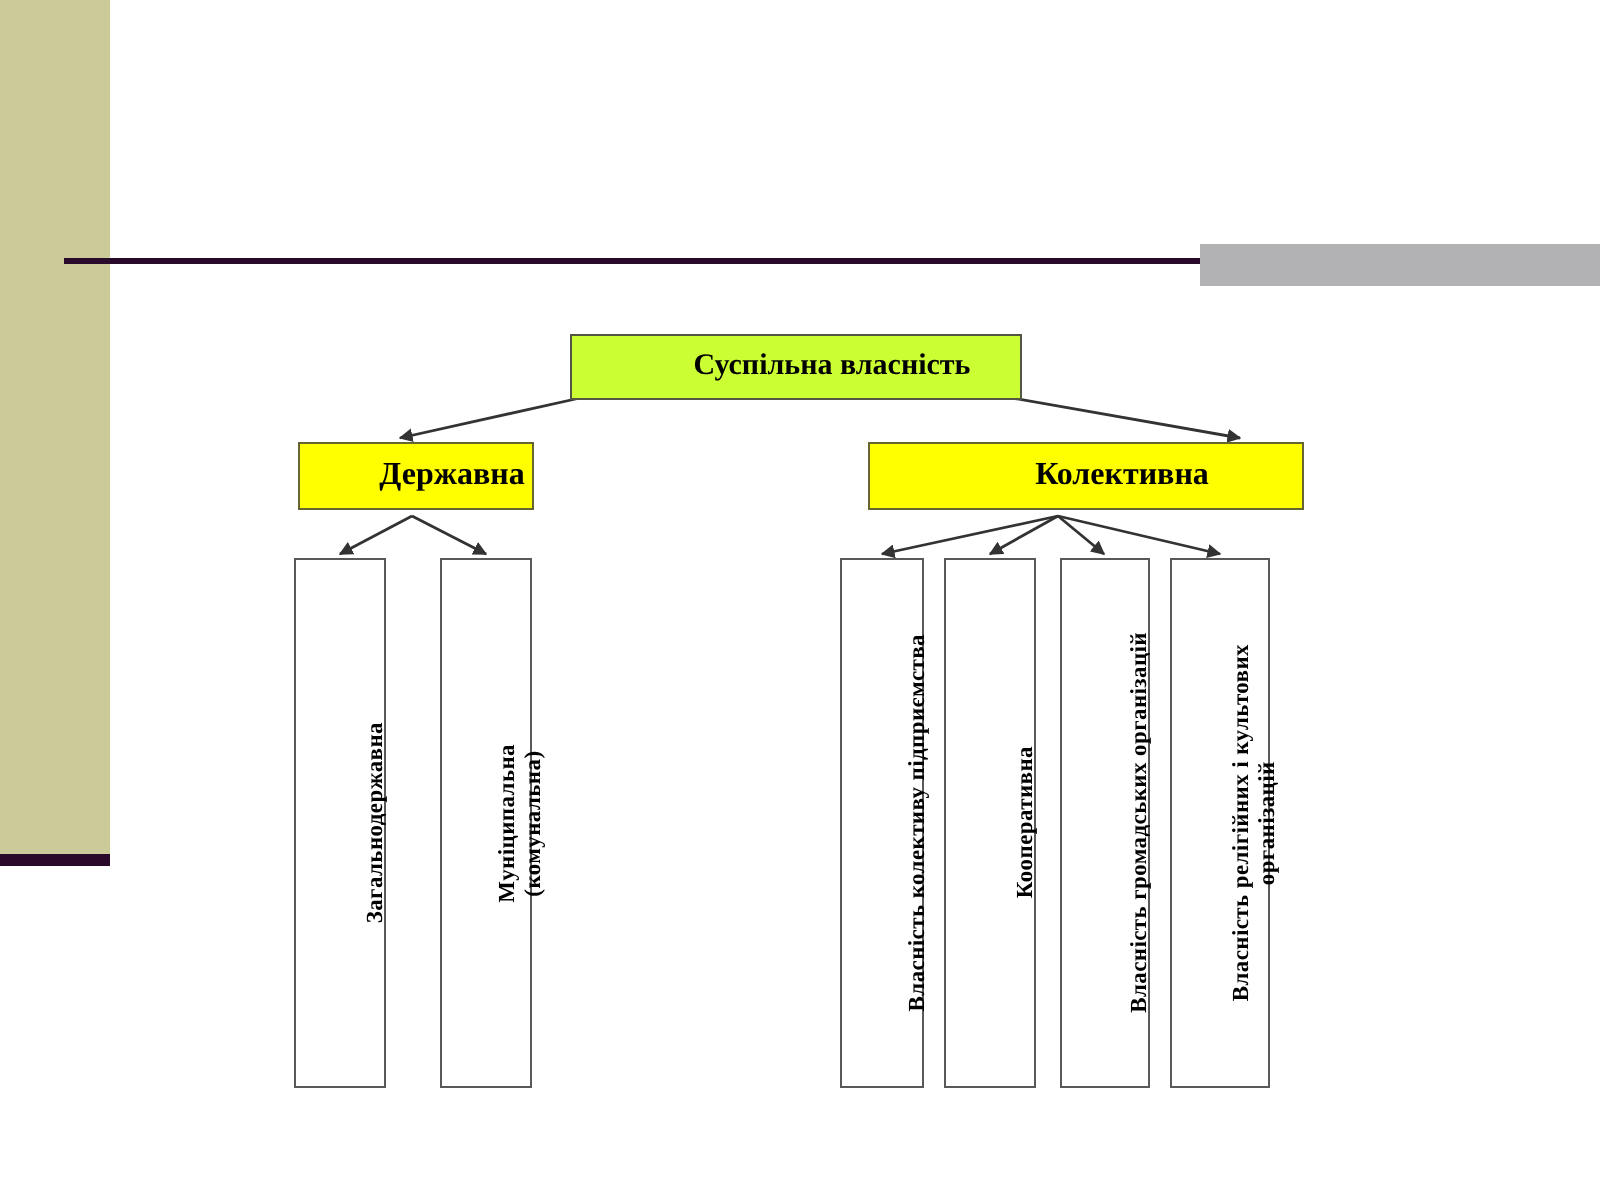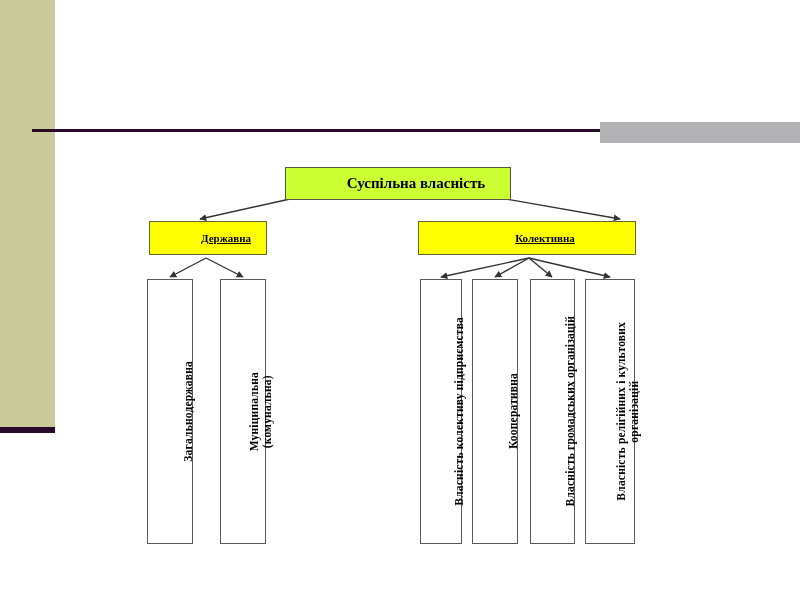--- a/index.html
+++ b/index.html
@@ -73,21 +73,21 @@
     background: #FFFFFF;
     border: 1px solid #595959;
   }
   .box-label {
     font-weight: bold;
     color: #000000;
     line-height: 1.12;
     white-space: pre-line;
   }
   .root .box-label { font-size: 15px; }
-  .level2 .box-label { font-size: 11px; text-decoration: underline; }
+  .level2 .box-label { font-size: 16px; }
   .leaf .box-label {
     font-size: 11.5px;
     writing-mode: vertical-rl;
     transform: rotate(180deg);
     letter-spacing: 0.2px;
   }
 
   
   .connectors {
     position: absolute;
@@ -128,21 +128,21 @@
   </svg>
 
   <div class="box root" style="left:285px; top:167px; width:226px; height:33px;">
     <span class="box-label">Суспільна власність</span>
   </div>
 
   <div class="box level2" style="left:149px; top:221px; width:118px; height:34px;">
     <span class="box-label">Державна</span>
   </div>
 
-  <div class="box level2" style="left:418px; top:221px; width:218px; height:34px;">
+  <div class="box level2" style="left:434px; top:221px; width:218px; height:34px;">
     <span class="box-label">Колективна</span>
   </div>
 
   <div class="box leaf" style="left:147px; top:279px; width:46px; height:265px;">
     <span class="box-label">Загальнодержавна</span>
   </div>
 
   <div class="box leaf" style="left:220px; top:279px; width:46px; height:265px;">
     <span class="box-label">Муніципальна
 (комунальна)</span>

